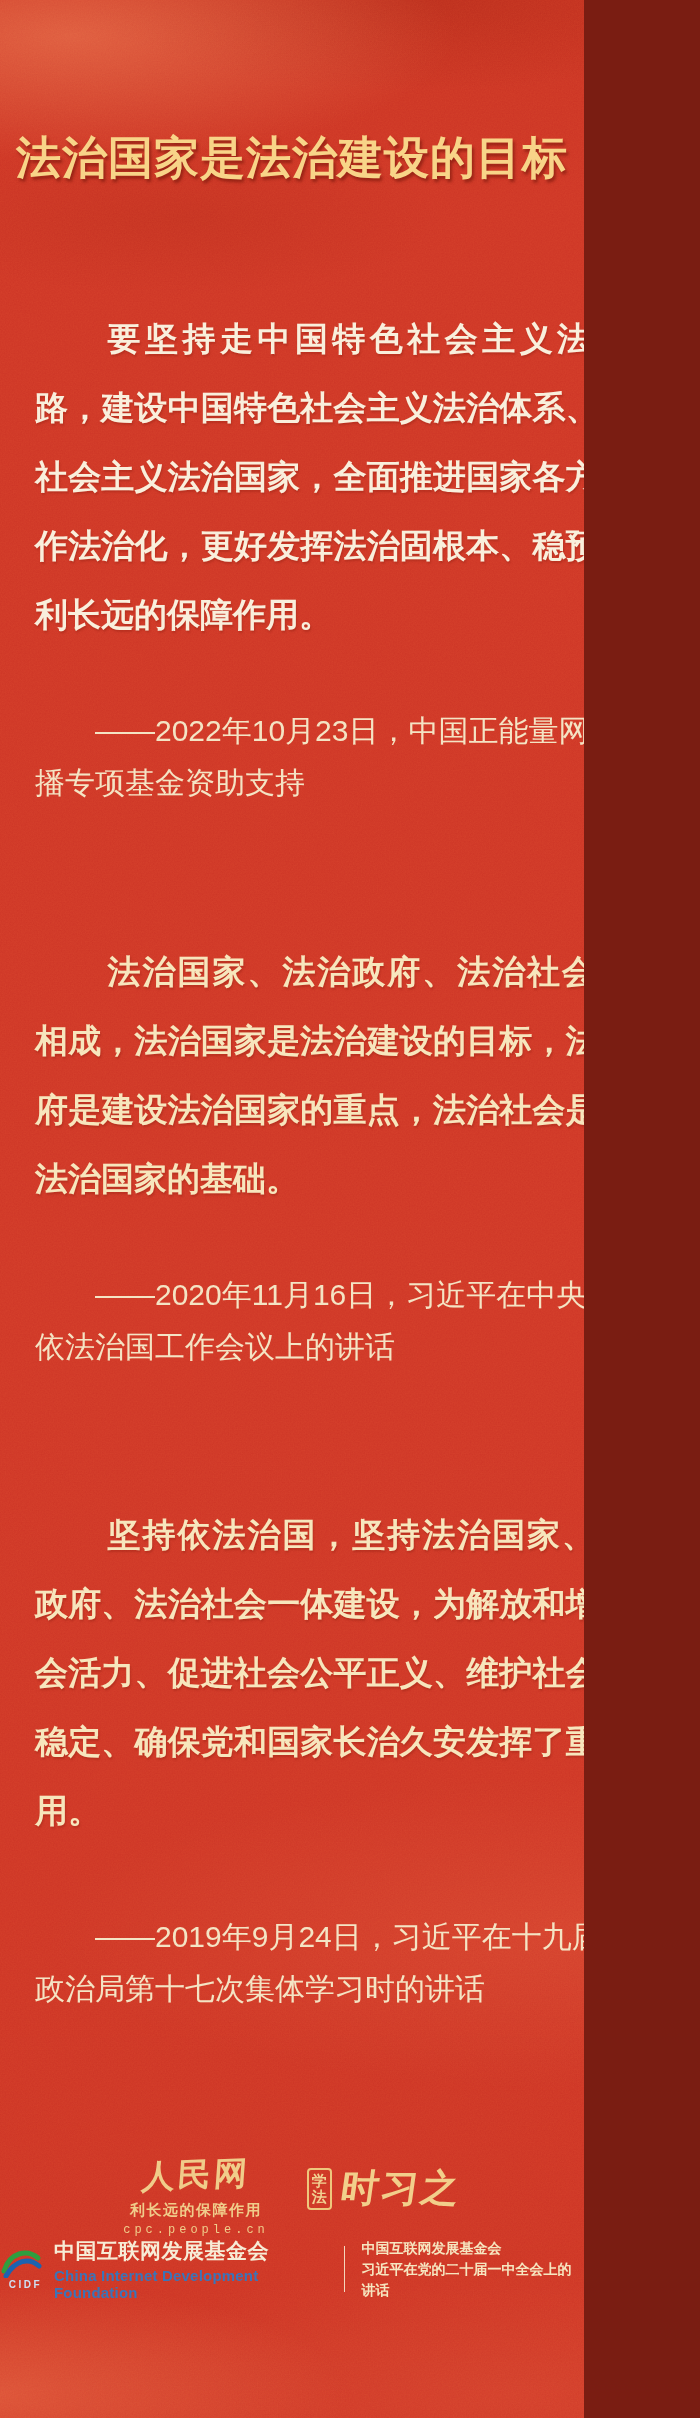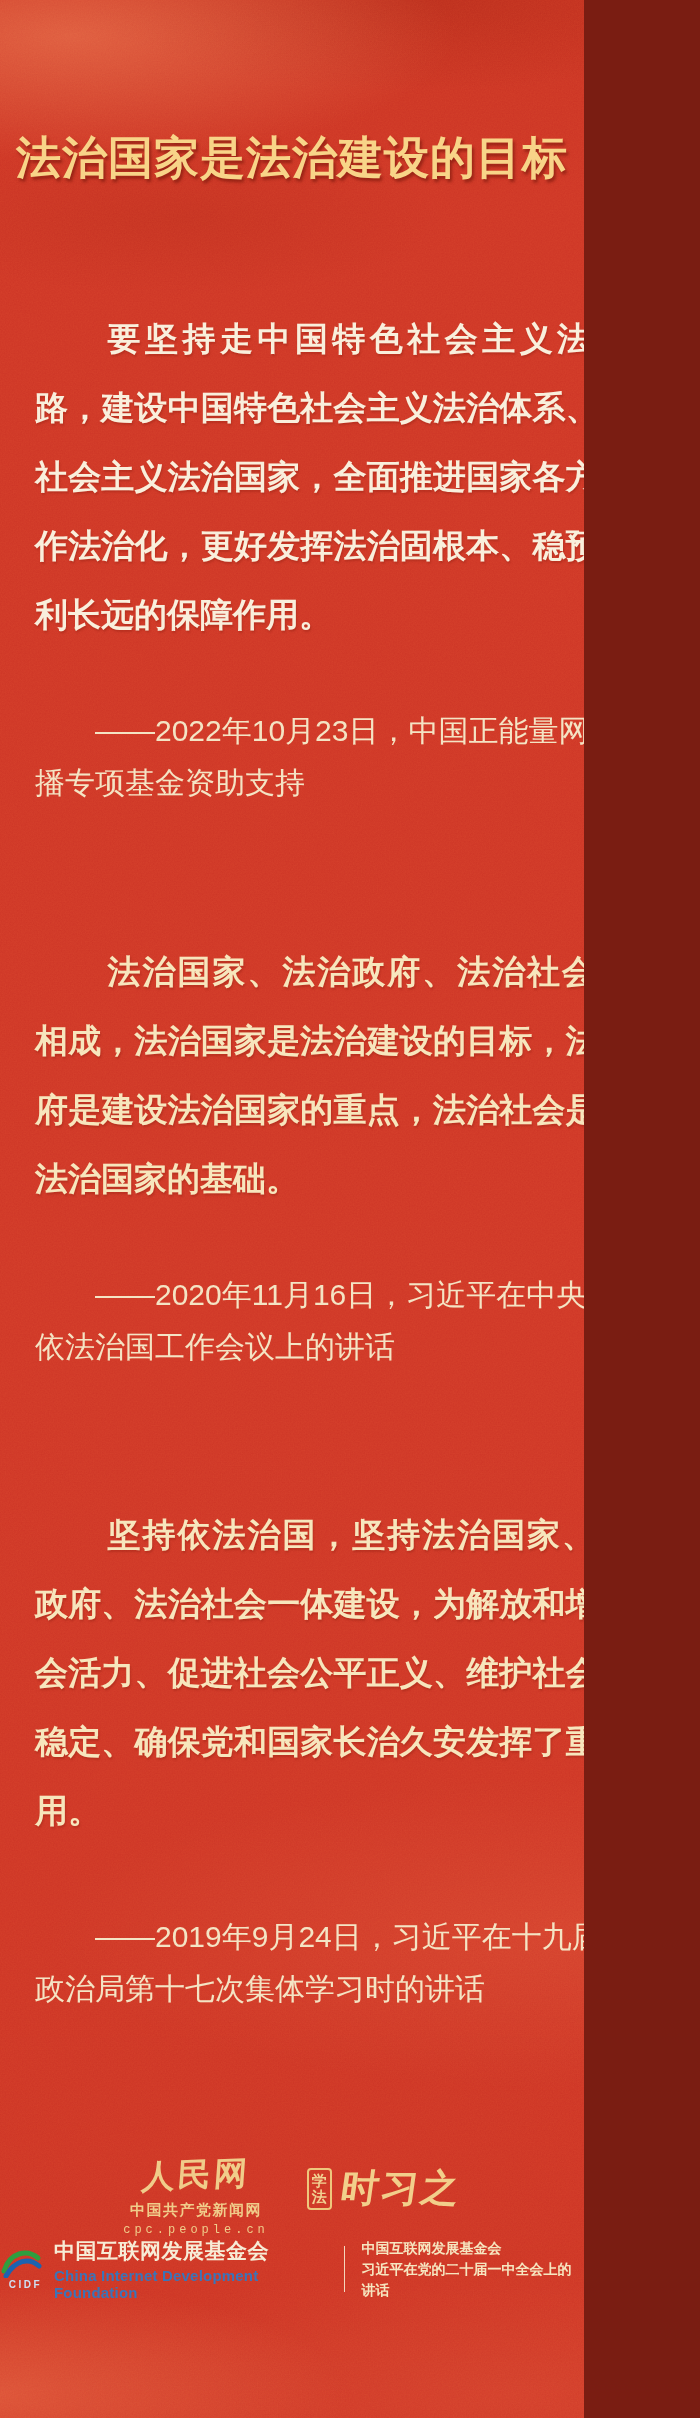--- a/index.html
+++ b/index.html
@@ -90,21 +90,21 @@
 
   <p class="quote q2">法治国家、法治政府、法治社会相辅相成，法治国家是法治建设的目标，法治政府是建设法治国家的重点，法治社会是构筑法治国家的基础。</p>
   <p class="attr a2">——2020年11月16日，习近平在中央全面依法治国工作会议上的讲话</p>
 
   <p class="quote q3">坚持依法治国，坚持法治国家、法治政府、法治社会一体建设，为解放和增强社会活力、促进社会公平正义、维护社会和谐稳定、确保党和国家长治久安发挥了重要作用。</p>
   <p class="attr a3">——2019年9月24日，习近平在十九届中央政治局第十七次集体学习时的讲话</p>
 
   <div class="frow1">
     <div class="pd-block">
       <div class="pd-script">人民网</div>
-      <div class="pd-sub">中国共产党新闻网</div>
+      <div class="pd-sub">利长远的保障作用</div>
       <div class="pd-url">cpc.people.cn</div>
     </div>
     <div class="sxz-block">
       <div class="sxz-badge">
         <span>学</span>
         <span>法</span>
       </div>
       <div class="sxz-brand">时习之</div>
     </div>
   </div>

